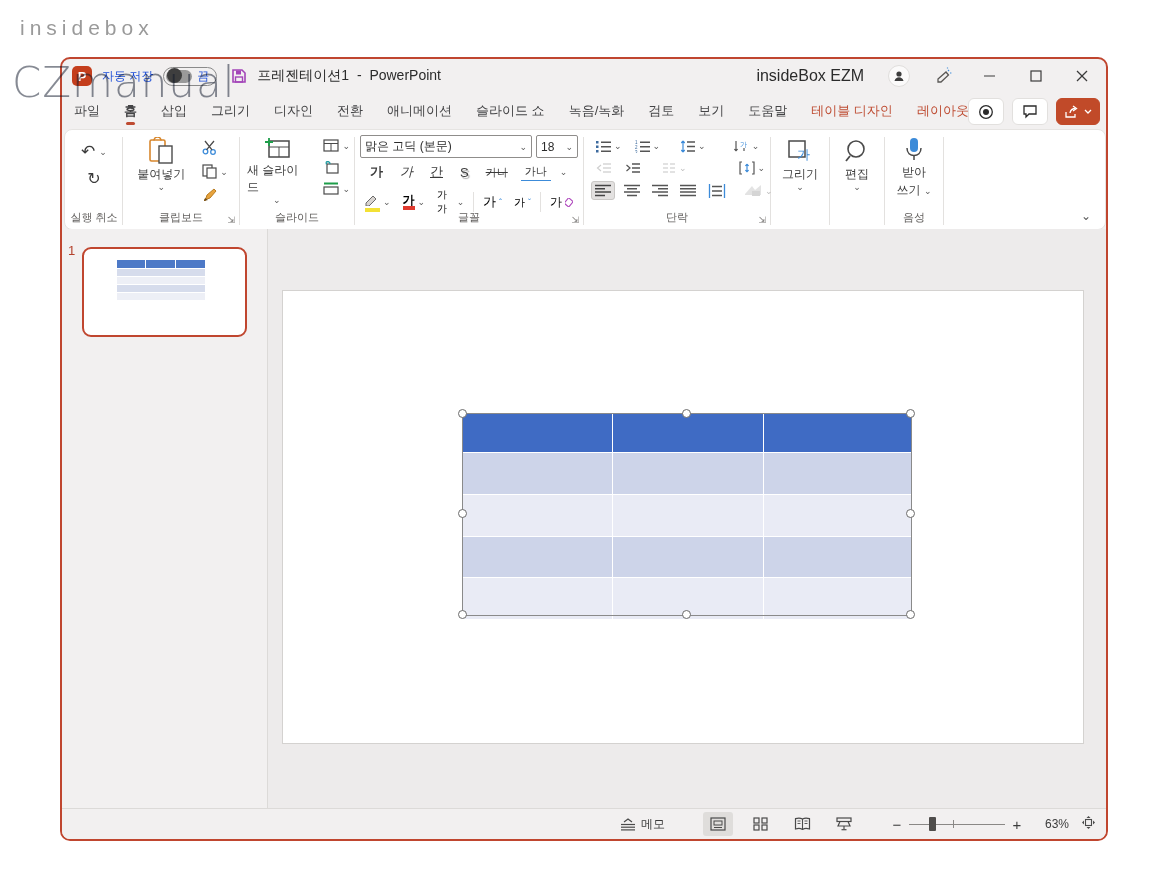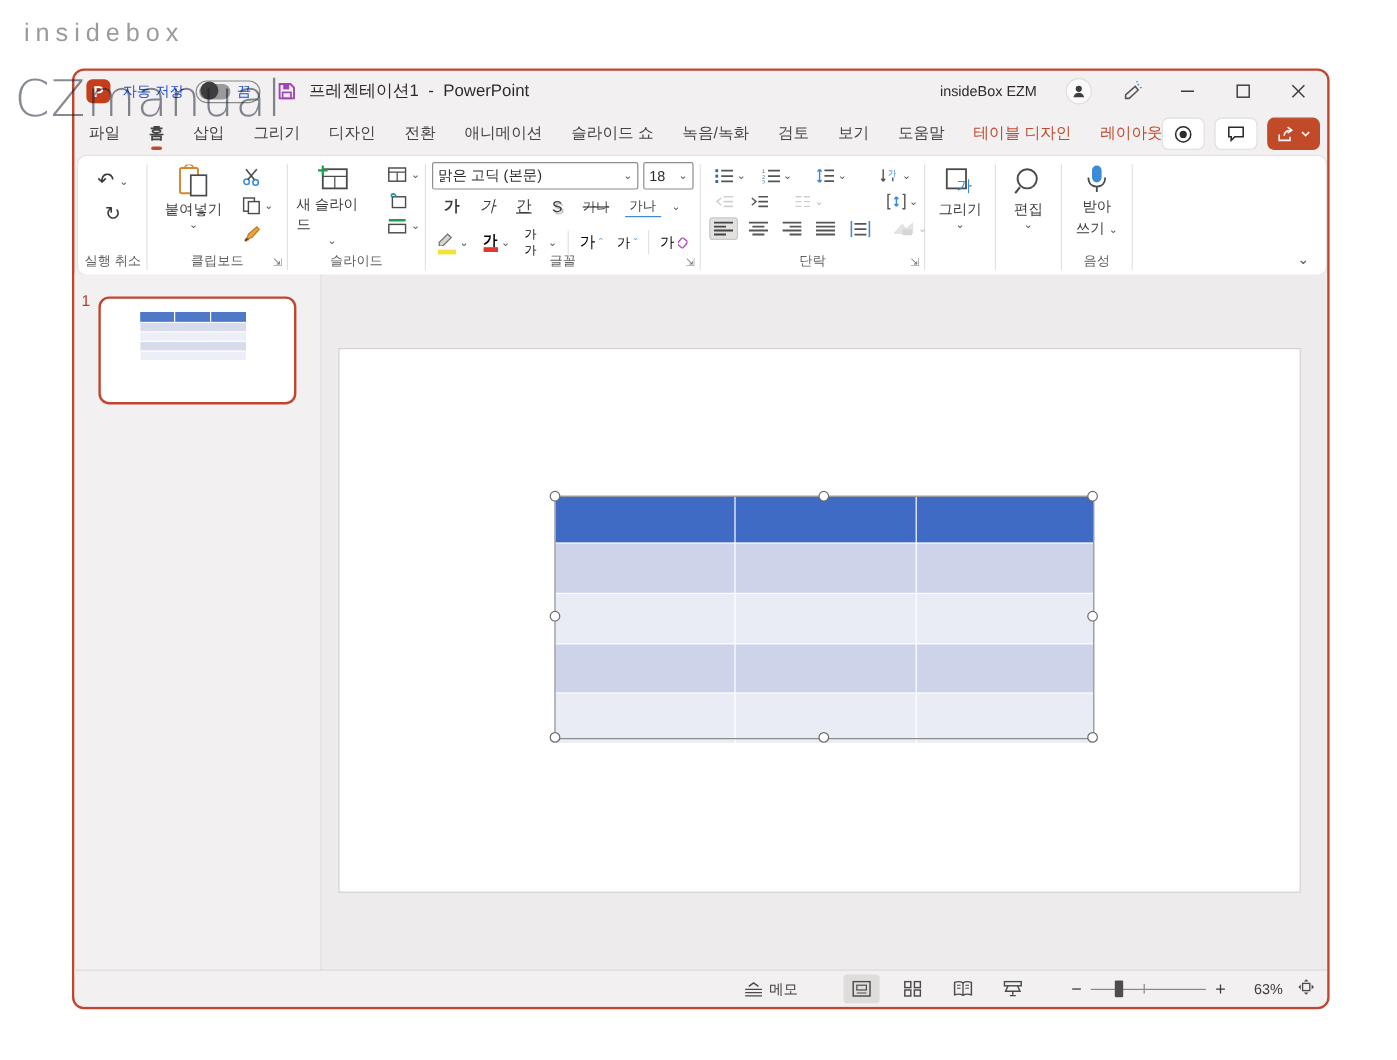--- a/index.html
+++ b/index.html
@@ -25,21 +25,21 @@
   .toggle-wrap { display:flex; align-items:center; border:1px solid #8a8a8a; border-radius:11px;
       height:19px; padding:0 7px 0 2px; margin:0 10px; gap:5px; background:#F2F0F0; }
   .knob-track { width:26px; height:13px; border-radius:7px; background:#9a9a9a; position:relative; }
   .knob { position:absolute; left:1px; top:-1.5px; width:15px; height:15px; border-radius:50%; background:#3e3e3e; }
   .save-icon { margin:0 10px 0 4px; display:flex; }
   #doc-title { font-size:14px; color:#2b2b2b; }
   #searchbox { position:absolute; left:385px; top:4px; width:286px; height:27px; background:#fff;
       border:1px solid #d8d6d4; border-radius:5px; display:flex; align-items:center; gap:8px;
       padding-left:70px; font-size:13px; color:#6e6a66; }
   #tb-right { position:absolute; right:12px; top:0; height:34px; display:flex; align-items:center; gap:22px; }
-  #account-name { font-size:12px; color:#2b2b2b; margin-right:2px; }
+  #account-name { font-size:16px; color:#2b2b2b; margin-right:2px; }
   .avatar { width:22px; height:22px; border-radius:50%; background:#fbfafa; border:1px solid #e0dedc;
       display:flex; align-items:center; justify-content:center; }
   .winbtn { width:24px; height:24px; display:flex; align-items:center; justify-content:center;
       font-size:14px; color:#3b3b3b; }
   .winbtn svg { display:block; }
 
   
   #tabsrow { position:absolute; left:0; top:34px; width:100%; height:36px; display:flex; align-items:flex-end; }
   .tab { font-size:13px; color:#444446; padding:8px 12px 9px; position:relative; white-space:nowrap; cursor:default; }
   .tab.active { font-weight:bold; color:#444446; }

